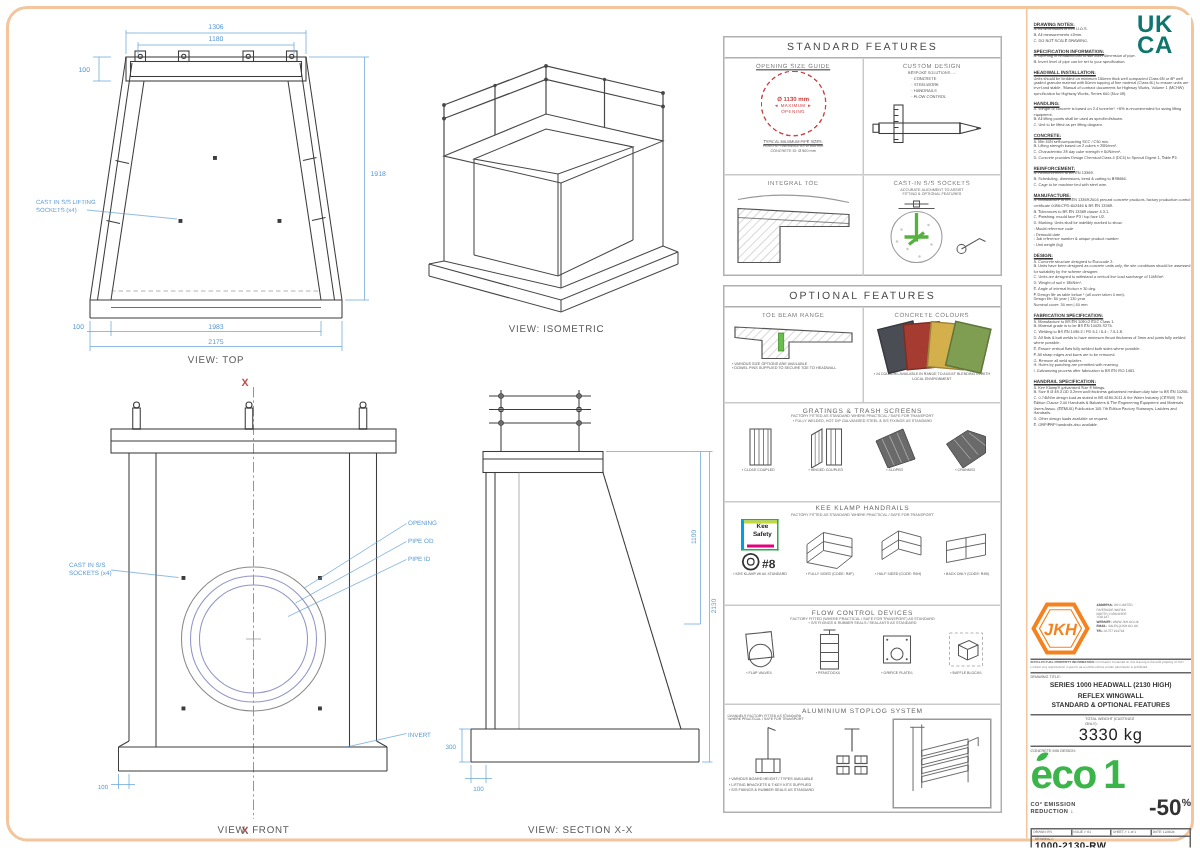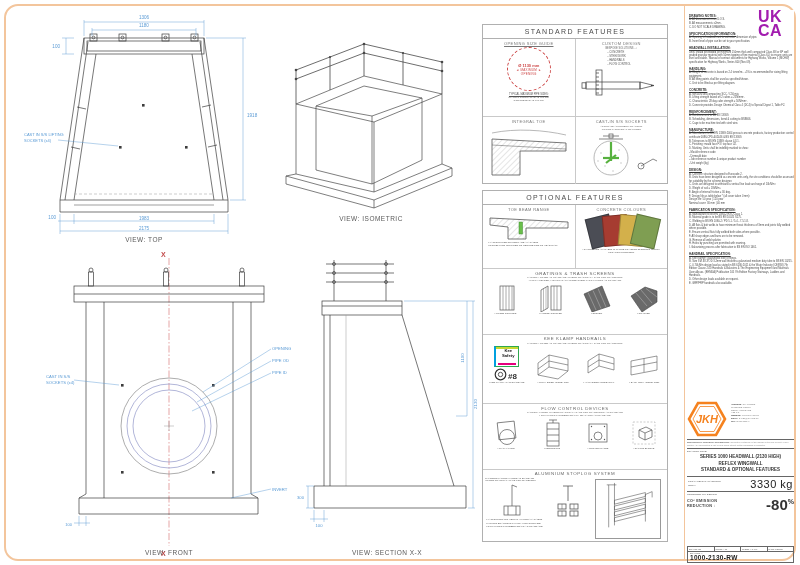--- a/index.html
+++ b/index.html
@@ -48,32 +48,32 @@
   .kee-bot{position:absolute;bottom:1px;left:2px;right:2px;height:1.8px;background:#e6007e;}
   .sl-wrap{display:flex;}
   .sl-left{width:112px;}
   .sl-note{font-size:2.3px;color:#555;line-height:1.3;margin-left:2px;}
   .sl-sketches{display:flex;justify-content:space-around;align-items:flex-end;margin:1px 0;}
   .sl-box{border:0.7px solid #999;margin:2px 3px 0 0;padding:1px;}
   
   .notes{position:absolute;left:689px;top:11px;width:105px;height:371px;overflow:hidden;}
   .nt{font-size:3.1px;font-weight:bold;color:#333;text-decoration:underline;margin:2.6px 0 .6px;}
   .nl{font-size:2.6px;color:#4a4a4a;line-height:1.3;margin-bottom:.4px;}
-  .ukca{position:absolute;left:758px;top:10px;width:36px;background:#fff;font-weight:800;font-size:16px;line-height:14px;color:#a21caf;letter-spacing:.5px;}
+  .ukca{position:absolute;left:758px;top:10px;width:36px;background:#fff;font-weight:800;font-size:16px;line-height:14px;color:#0f766e;letter-spacing:.5px;}
   .tblock{position:absolute;left:687px;top:401px;width:107px;}
   .jkh-row{display:flex;align-items:flex-start;}
   .addr{margin-left:4px;margin-top:2px;}
   .addr-line{font-size:2.1px;color:#777;line-height:1.35;}
   .al{color:#444;font-weight:bold;}
   .hrdark{border:0;border-top:1px solid #666;margin:1.5px 0;}
   .disc{font-size:2.05px;color:#888;line-height:1.3;}
   .disc b{color:#555;}
   .lblrow{font-size:2.5px;color:#555;margin:1px 0;}
   .t3{font-size:4.5px;font-weight:bold;color:#333;text-align:center;line-height:1.4;}
-  .weight-row{display:flex;align-items:center;justify-content:space-between;border-top:1px solid #666;border-bottom:1px solid #666;margin-top:2.5px;padding:1px 1px;}
+  .weight-row{display:flex;align-items:center;justify-content:space-between;border-top:1px solid #666;border-bottom:1px solid #666;margin-top:2.5px;padding:1px 1px;flex-direction:column;}
   .w-lbl{font-size:2.5px;color:#555;width:34px;line-height:1.3;}
   .w-val{font-size:11px;color:#222;letter-spacing:.5px;}
   .eco-row{position:relative;height:47px;margin-top:1px;}
   .eco-word{font-size:27px;font-weight:bold;color:#3bb54a;letter-spacing:-1px;line-height:1;position:relative;}
   .eco-one{margin-left:5px;}
   .leaf{position:absolute;left:3px;top:-2px;}
   .eco-sub{display:flex;justify-content:space-between;align-items:center;margin-top:1px;}
   .co2 div{font-size:3.8px;font-weight:bold;color:#444;line-height:1.3;letter-spacing:.3px;}
   .pct{font-size:15px;font-weight:bold;color:#333;line-height:1;}
   .pct sup{font-size:7px;}
@@ -716,26 +716,31 @@
   <div class="lblrow">DRAWING TITLE:</div>
   <div class="t3">SERIES 1000 HEADWALL (2130 HIGH)</div>
   <div class="t3">REFLEX WINGWALL</div>
   <div class="t3">STANDARD &amp; OPTIONAL FEATURES</div>
   <div class="weight-row">
     <div class="w-lbl">TOTAL WEIGHT (CASTINGS ONLY):</div>
     <div class="w-val">3330 kg</div>
   </div>
   <div class="lblrow">CONCRETE MIX DESIGN:</div>
   <div class="eco-row">
+    <div class="eco-word">
+      <svg class="leaf" width="10" height="7" viewBox="0 0 10 7">
+        <path d="M1,6 C2,1 7,0 9,1 C8,5 4,7 1,6 Z" fill="#3bb54a"></path>
+      </svg><span>eco</span><span class="eco-one">1</span>
+    </div>
     <div class="eco-sub">
       <div class="co2">
         <div>CO² EMISSION</div>
         <div>REDUCTION ↓</div>
       </div>
-      <div class="pct"><span>-80</span><sup>%</sup></div>
+      <div class="pct"><span>-50</span><sup>%</sup></div>
     </div>
   </div>
   <div class="fields">
       <span class="fcell">DRAWN: PN</span>
       <span class="fcell">ISSUE #: 01</span>
       <span class="fcell">SHEET #: 1 of 1</span>
       <span class="fcell">DATE: 12/2024</span>
     </div>
   <div class="dno-row">
     <div class="dno-lbl">DRAWING #:</div>

